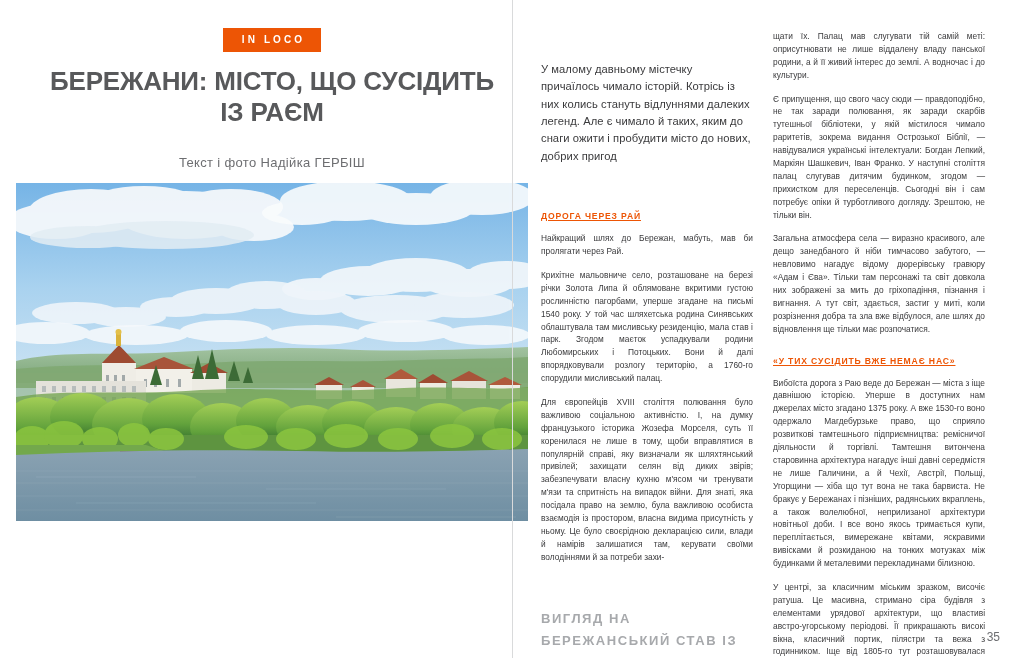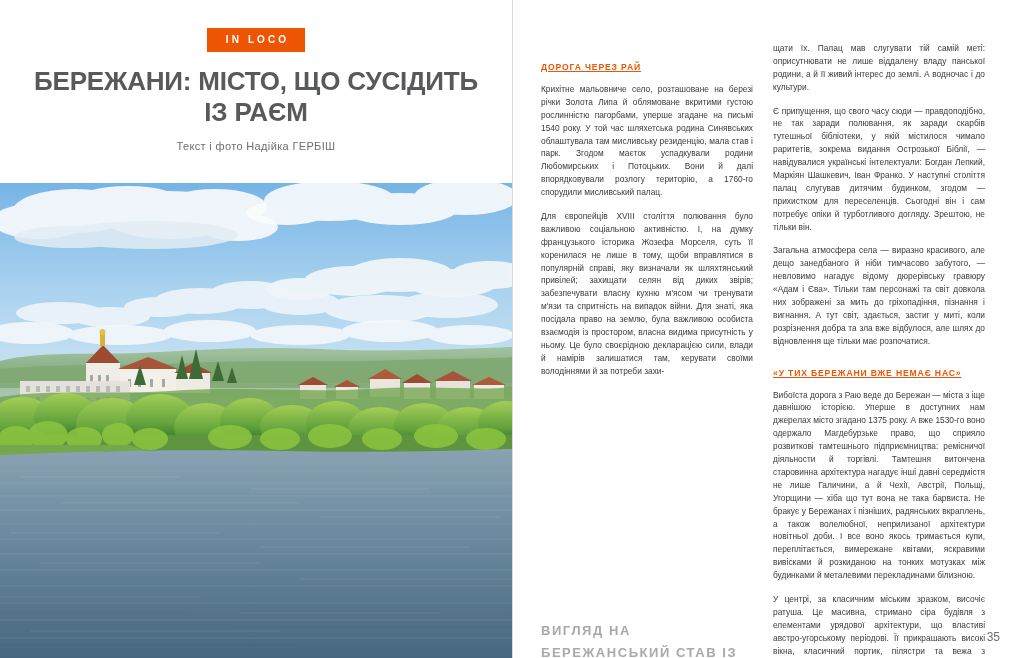--- a/index.html
+++ b/index.html
@@ -11,22 +11,22 @@
     height: 658px;
     background: #ffffff;
     font-family: "Liberation Sans", sans-serif;
     overflow: hidden;
     position: relative;
   }
 
   
   #left-page {
     position: absolute;
-    left: 0; top: 0;
-    width: 512px; height: 658px;
+    left: 16px; top: 0;
+    width: 512px; height: 521px;
     background: #ffffff;
     overflow: hidden;
   }
 
   #masthead {
     position: absolute;
     left: 0; top: 0;
     width: 512px; height: 183px;
     background: #ffffff;
     text-align: center;
@@ -47,23 +47,23 @@
   #headline {
     margin: 14px 26px 0 26px;
     color: #58595B;
     font-size: 26px;
     font-weight: bold;
     line-height: 1.20;
     letter-spacing: -0.2px;
   }
 
   #byline {
-    margin-top: 12px;
+    margin-top: 27px;
     color: #6D6E71;
-    font-size: 11px;
+    font-size: 13px;
     letter-spacing: 0.35px;
   }
 
   
   #photo {
     position: absolute;
     left: 0; top: 183px;
     width: 512px; height: 475px;
     overflow: hidden;
   }
@@ -73,21 +73,21 @@
   #gutter-divider {
     position: absolute;
     left: 512px; top: 0;
     width: 1px; height: 658px;
     background: #D9DADB;
   }
 
   
   .column {
     position: absolute;
-    top: 16px;
+    top: 4px;
     width: 212px;
     height: 538px;
   }
   #column-middle { left: 541px; }
   #column-right  { left: 773px; }
 
   .standfirst {
     margin-top: 57px;
     color: #3A3A3C;
     font-size: 11.2px;
@@ -362,33 +362,35 @@
           <path d="M0,462 H300"></path>
       </g>
     </svg>
   </div>
 
 </div>
 
 <div id="gutter-divider"></div>
 
 <div id="column-middle" class="column">
+  <div class="standfirst">У малому давньому містечку причаїлось чимало історій. Котрісь із них колись стануть відлуннями далеких легенд. Але є чимало й таких, яким до снаги ожити і пробудити місто до нових, добрих пригод</div>
 
   <div class="subhead">ДОРОГА ЧЕРЕЗ РАЙ</div>
 
+  <p class="body-para">Найкращий шлях до Бережан, мабуть, мав би пролягати через Рай.</p>
   <p class="body-para">Крихітне мальовниче село, розташоване на березі річки Золота Липа й облямоване вкритими густою рослинністю пагорбами, уперше згадане на письмі 1540 року. У той час шляхетська родина Синявських облаштувала там мисливську резиденцію, мала став і парк. Згодом маєток успадкували родини Любомирських і Потоцьких. Вони й далі впорядковували розлогу територію, а 1760-го спорудили мисливський палац.</p>
   <p class="body-para">Для європейців XVIII століття полювання було важливою соціальною активністю. І, на думку французького історика Жозефа Морселя, суть її коренилася не лише в тому, щоби вправлятися в популярній справі, яку визначали як шляхтянський привілей; захищати селян від диких звірів; забезпечувати власну кухню м'ясом чи тренувати м'язи та спритність на випадок війни. Для знаті, яка посідала право на землю, була важливою особиста взаємодія із простором, власна видима присутність у ньому. Це було своєрідною декларацією сили, влади й намірів залишатися там, керувати своїми володіннями й за потреби захи-</p>
 
   <div class="caption">ВИГЛЯД НА БЕРЕЖАНСЬКИЙ СТАВ ІЗ ПАГОРБА, ДЕ ТЕПЕР Є МАЛЕНЬКИЙ «ГОБІТОН»</div>
 </div>
 
 <div id="column-right" class="column">
   <p class="body-para">щати їх. Палац мав слугувати тій самій меті: оприсутнювати не лише віддалену владу панської родини, а й її живий інтерес до землі. А водночас і до культури.</p>
   <p class="body-para">Є припущення, що свого часу сюди — правдоподібно, не так заради полювання, як заради скарбів тутешньої бібліотеки, у якій містилося чимало раритетів, зокрема видання Острозької Біблії, — навідувалися українські інтелектуали: Богдан Лепкий, Маркіян Шашкевич, Іван Франко. У наступні століття палац слугував дитячим будинком, згодом — прихистком для переселенців. Сьогодні він і сам потребує опіки й турботливого догляду. Зрештою, не тільки він.</p>
   <p class="body-para">Загальна атмосфера села — виразно красивого, але дещо занедбаного й ніби тимчасово забутого, — невловимо нагадує відому дюрерівську гравюру «Адам і Єва». Тільки там персонажі та світ довкола них зображені за мить до гріхопадіння, пізнання і вигнання. А тут світ, здається, застиг у миті, коли розрізнення добра та зла вже відбулося, але шлях до відновлення ще тільки має розпочатися.</p>
 
-  <div class="subhead">«У ТИХ БЕРЕЖАНИ ВЖЕ НЕМАЄ НАС»</div>
+  <div class="subhead">«У ТИХ СУСІДИТЬ ВЖЕ НЕМАЄ НАС»</div>
 
   <p class="body-para">Вибоїста дорога з Раю веде до Бережан — міста з іще давнішою історією. Уперше в доступних нам джерелах місто згадано 1375 року. А вже 1530-го воно одержало Магдебурзьке право, що сприяло розвиткові тамтешнього підприємництва: ремісничої діяльности й торгівлі. Тамтешня витончена старовинна архітектура нагадує інші давні середмістя не лише Галичини, а й Чехії, Австрії, Польщі, Угорщини — хіба що тут вона не така барвиста. Не бракує у Бережанах і пізніших, радянських вкраплень, а також волелюбної, неприлизаної архітектури новітньої доби. І все воно якось тримається купи, переплітається, вимережане квітами, яскравими вивісками й розкиданою на тонких мотузках між будинками й металевими перекладинами білизною.</p>
   <p class="body-para">У центрі, за класичним міським зразком, височіє ратуша. Це масивна, стримано сіра будівля з елементами урядової архітектури, що властиві австро-угорському періодові. Її прикрашають високі вікна, класичний портик, пілястри та вежа з годинником. Іще від 1805-го тут розташовувалася гімназія.</p>
 </div>
 
 <div id="page-number">35</div>
 
 </body></html>

